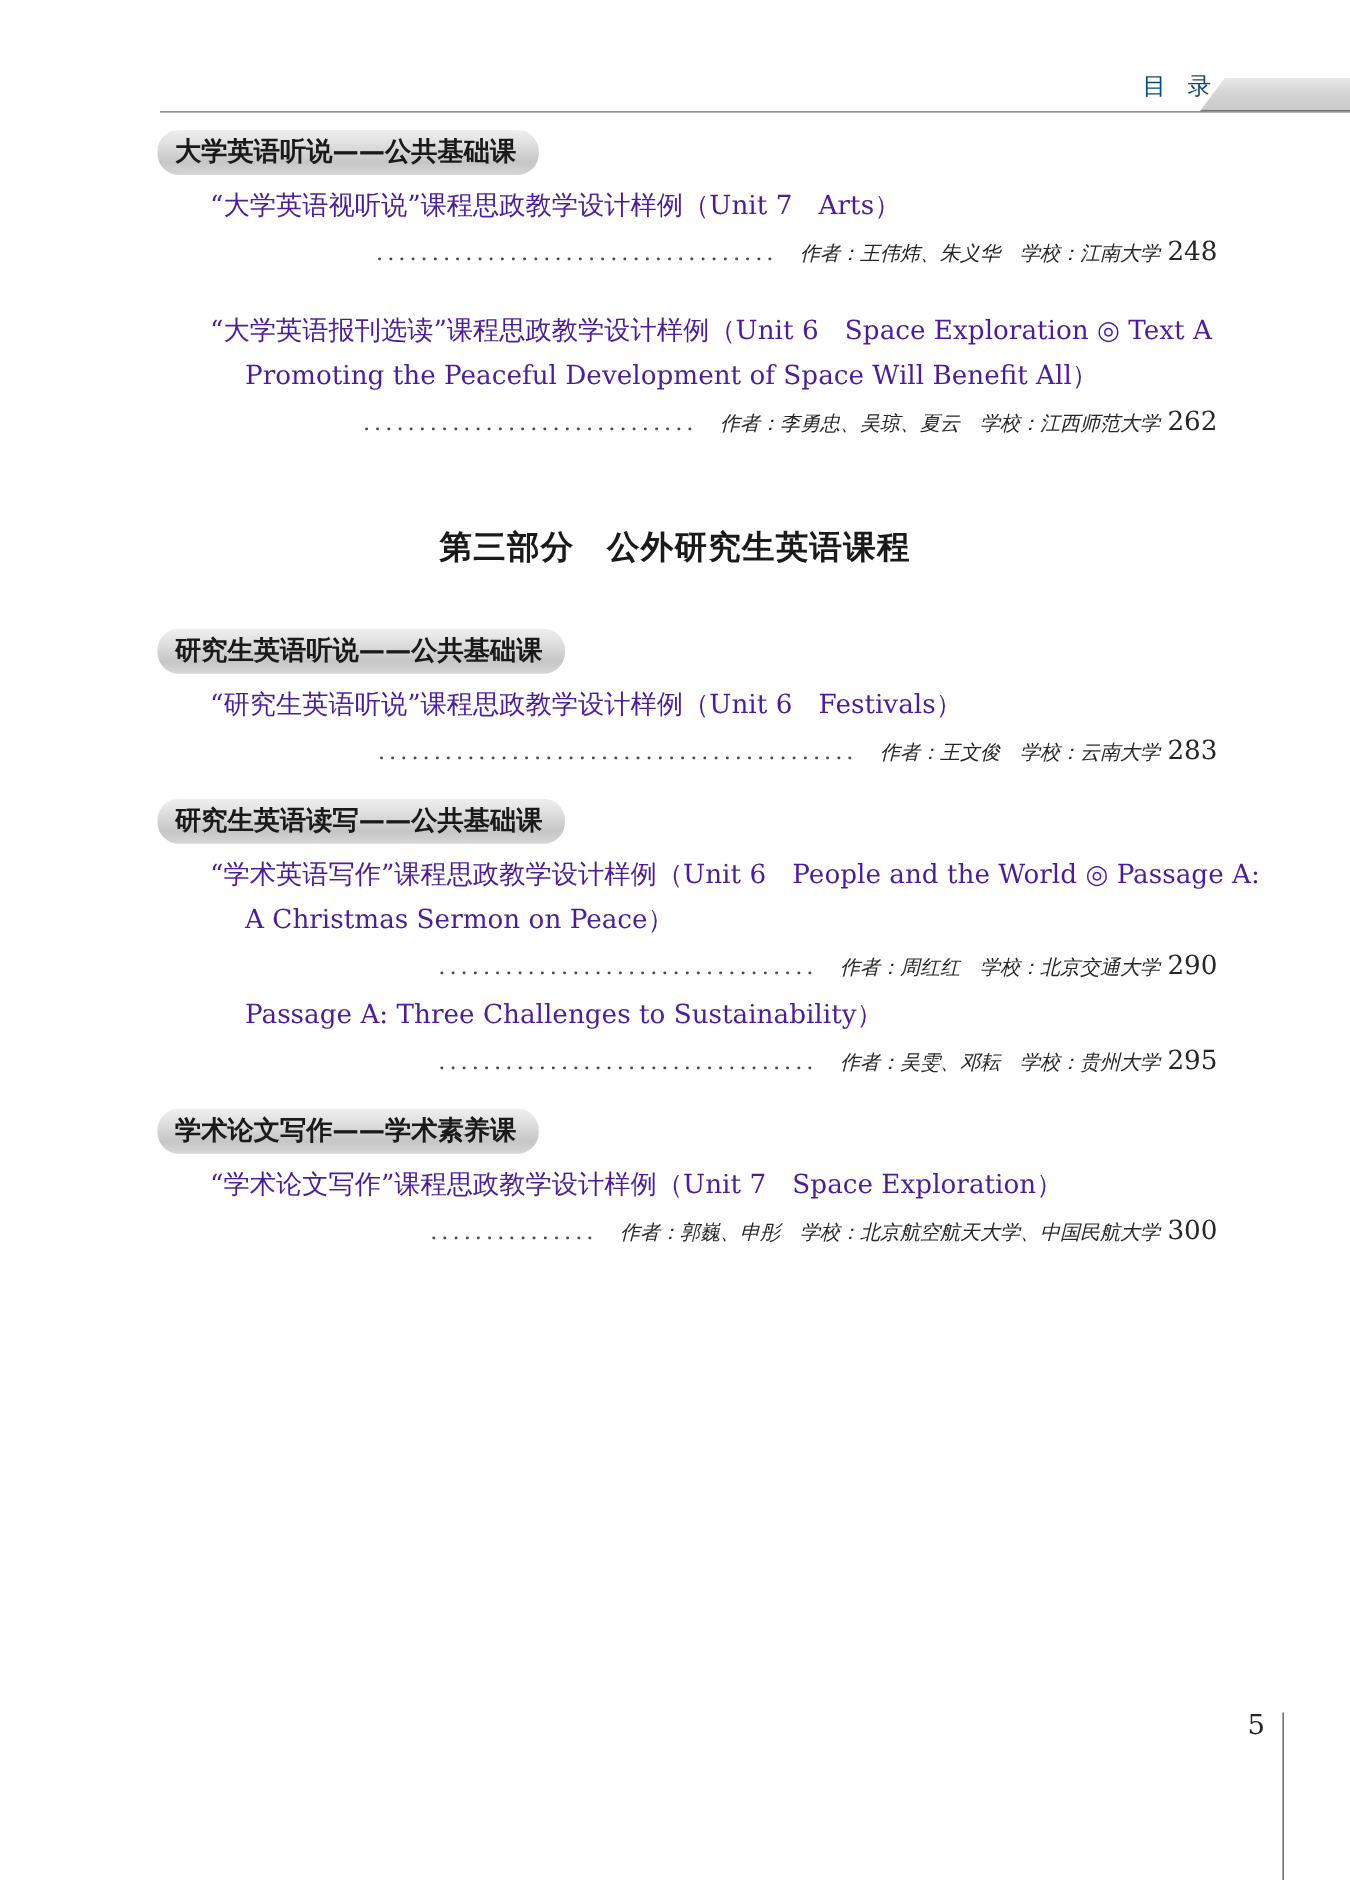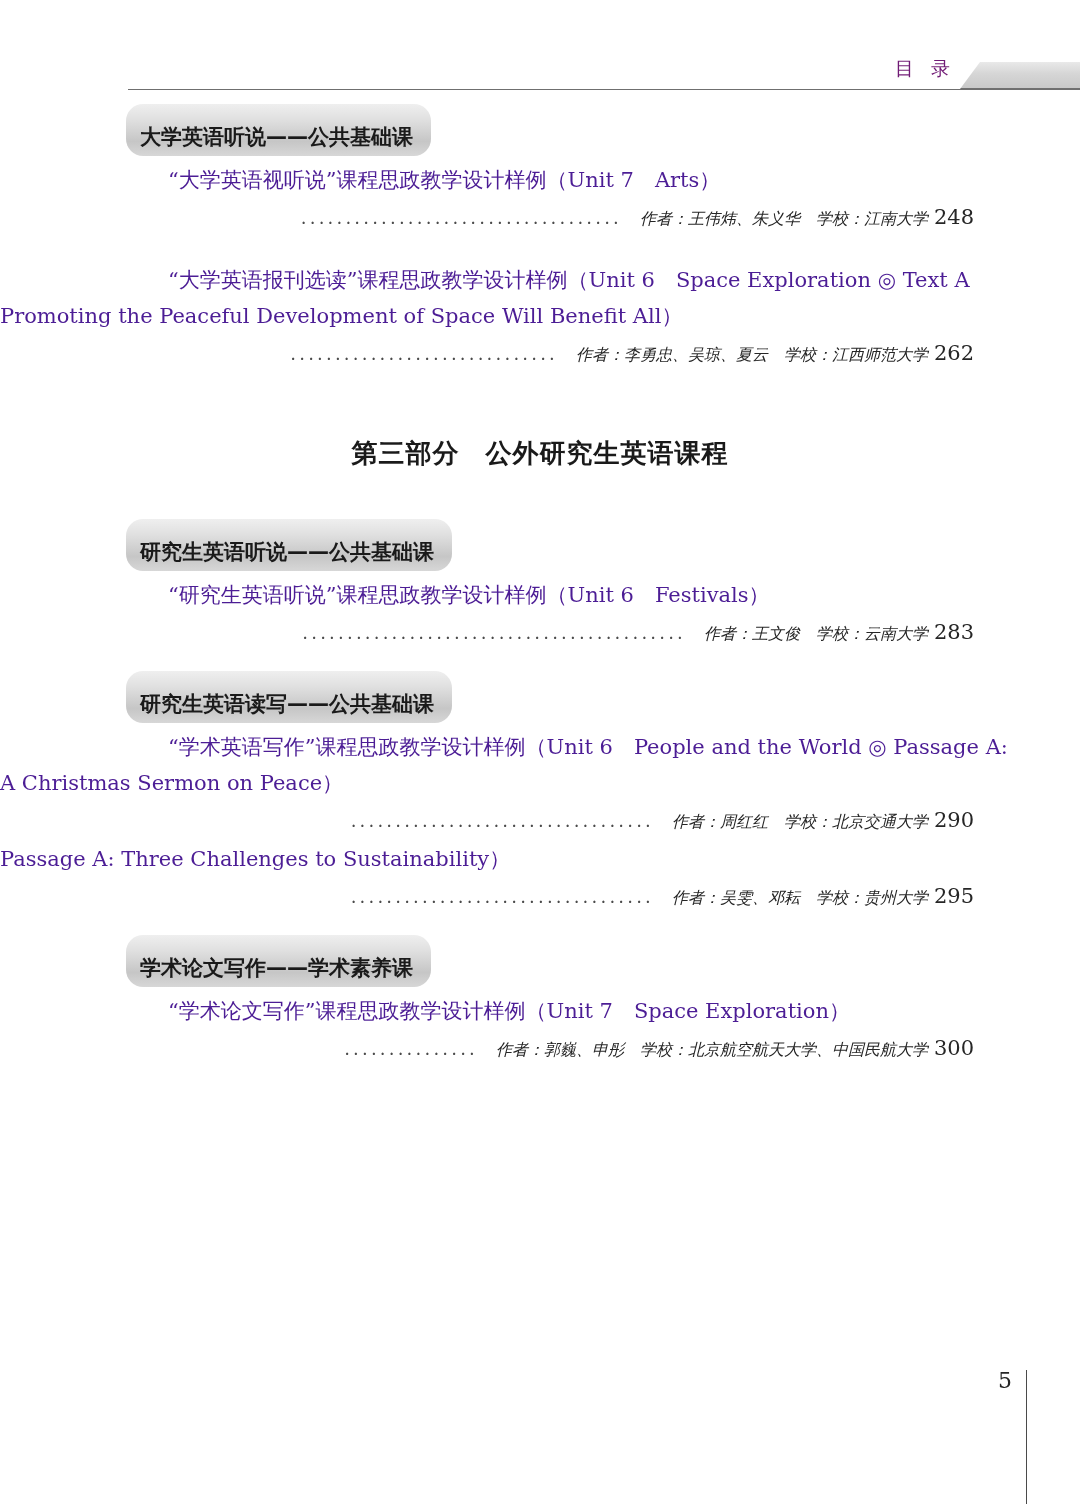--- a/index.html
+++ b/index.html
@@ -27,26 +27,26 @@
   .header-rule {
     position: absolute;
     left: 128px;
     right: 0;
     top: 37px;
     height: 1px;
     background: #6f6f6f;
   }
   .header-title {
     position: absolute;
-    right: 129px;
+    right: 110px;
     top: 4px;
     font-family: "DejaVu Sans", "Liberation Sans", sans-serif;
     font-size: 19px;
     letter-spacing: 1px;
-    color: #701a75;
+    color: #0c4a6e;
     white-space: nowrap;
   }
   .header-title .gap { display: inline-block; width: 16px; }
   
   .header-band {
     position: absolute;
     left: 960px;
     top: 10px;
     width: 120px;
     height: 26px;
@@ -61,21 +61,21 @@
     position: absolute;
     left: 0;
     top: 0;
     width: 1080px;
   }
 
   
   .section-pill {
     display: inline-block;
     margin-left: 126px;
-    padding: 20px 18px 6px 14px;
+    padding: 4px 18px 6px 14px;
     border-radius: 17px;
     background: linear-gradient(to bottom, #efefef 0%, #e0e0e0 30%, #c6c6c6 72%, #d7d7d7 100%);
     font-family: "DejaVu Sans", "Liberation Sans", sans-serif;
     font-weight: bold;
     font-size: 21px;
     line-height: 26px;
     letter-spacing: 0px;
     color: #1a1a1a;
     white-space: nowrap;
   }
@@ -93,21 +93,21 @@
 
   
   .entry { }
   .entry-line {
     font-size: 21px;
     line-height: 36px;
     color: #4c1d95;
     white-space: nowrap;
   }
   .entry-title { margin-left: 168px; }
-  .entry-cont  { }
+  .entry-cont  { margin-left: 196px; }
 
   .entry-meta {
     text-align: right;
     margin-right: 106px;
     font-size: 20px;
     line-height: 38px;
     white-space: nowrap;
     color: #262626;
   }
   .leader {

